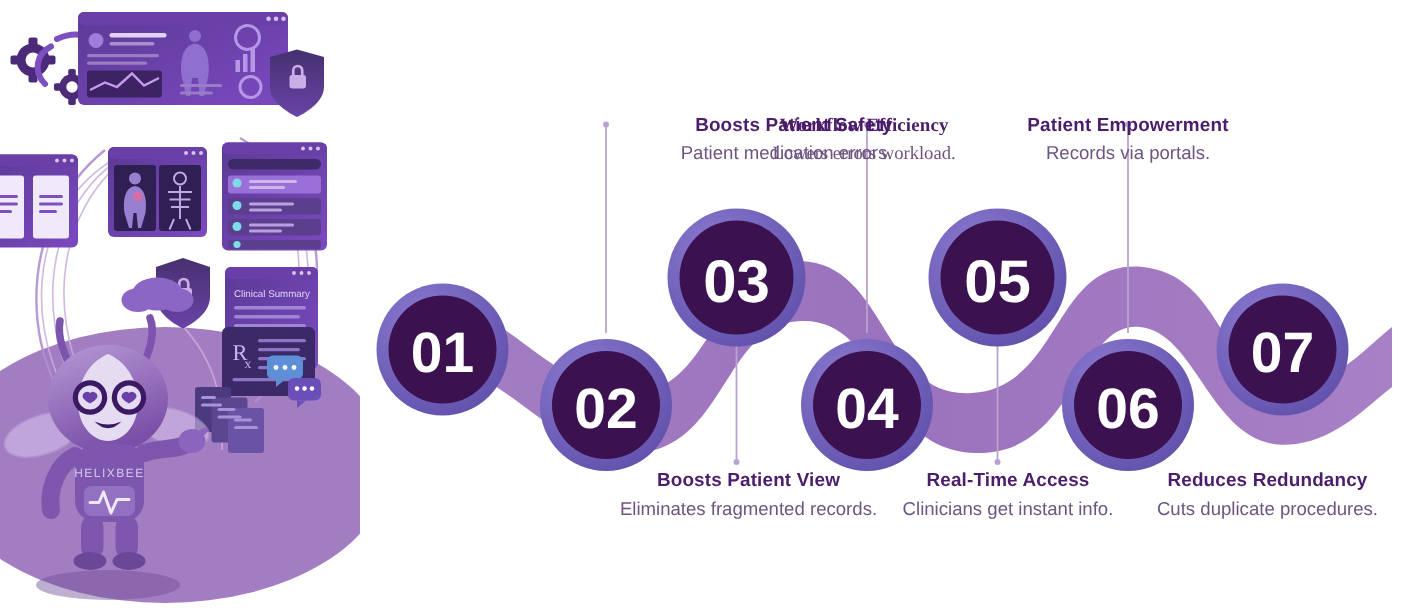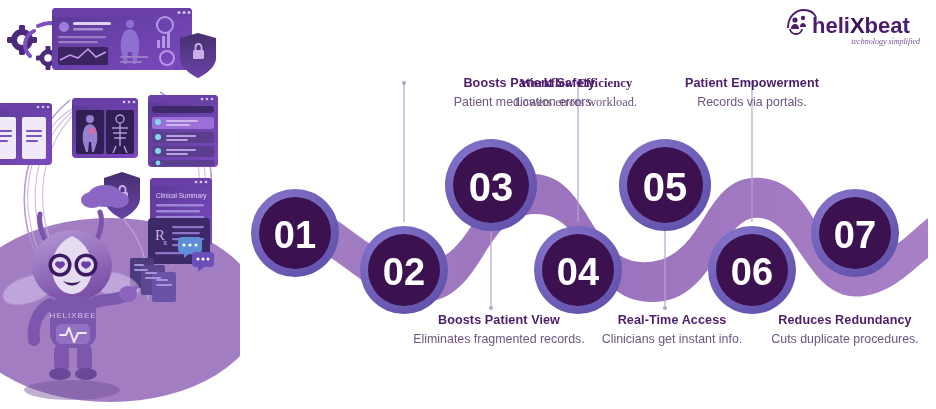--- a/index.html
+++ b/index.html
@@ -414,30 +414,14 @@
   </div>
   <div class="lbl lbl-bot l5">
     <div class="t">Real-Time Access</div>
     <div class="d">Clinicians get instant info.</div>
   </div>
   <div class="lbl lbl-bot l7">
     <div class="t">Reduces Redundancy</div>
     <div class="d">Cuts duplicate procedures.</div>
   </div>
 
-  <div class="logo">
-    <svg width="136" height="40" viewBox="0 0 136 40">
-      <g fill="none" stroke="#4b1d6b" stroke-width="1.8">
-        <path d="M2 20 C 2 8 10 2 18 2 C 24 2 28 5 30 9"></path>
-        <path d="M4 21 C 4 24 7 26 10 26 C 13 26 16 24 16 21"></path>
-      </g>
-      <g fill="#4b1d6b">
-        <circle cx="9" cy="12" r="2.6"></circle>
-          <circle cx="17" cy="10" r="2.2"></circle>
-        <path d="M5 21 C 5 17 7.5 16 9 16 C 10.5 16 13 17 13 21 Z"></path>
-        <path d="M14 19 C 14 16 15.5 15 17 15 C 18.5 15 20 16 20 19 Z"></path>
-      </g>
-      <text x="26" y="25" font-family="Liberation Sans, sans-serif" font-size="22" font-weight="bold" fill="#4b1d6b">heli<tspan fill="#3a1456">X</tspan>beat</text>
-      <text x="134" y="36" text-anchor="end" font-family="Liberation Serif, serif" font-size="8" font-style="italic" fill="#7a4f9e">technology simplified</text>
-    </svg>
-  </div>
 
 </div>
 
 </body></html>

